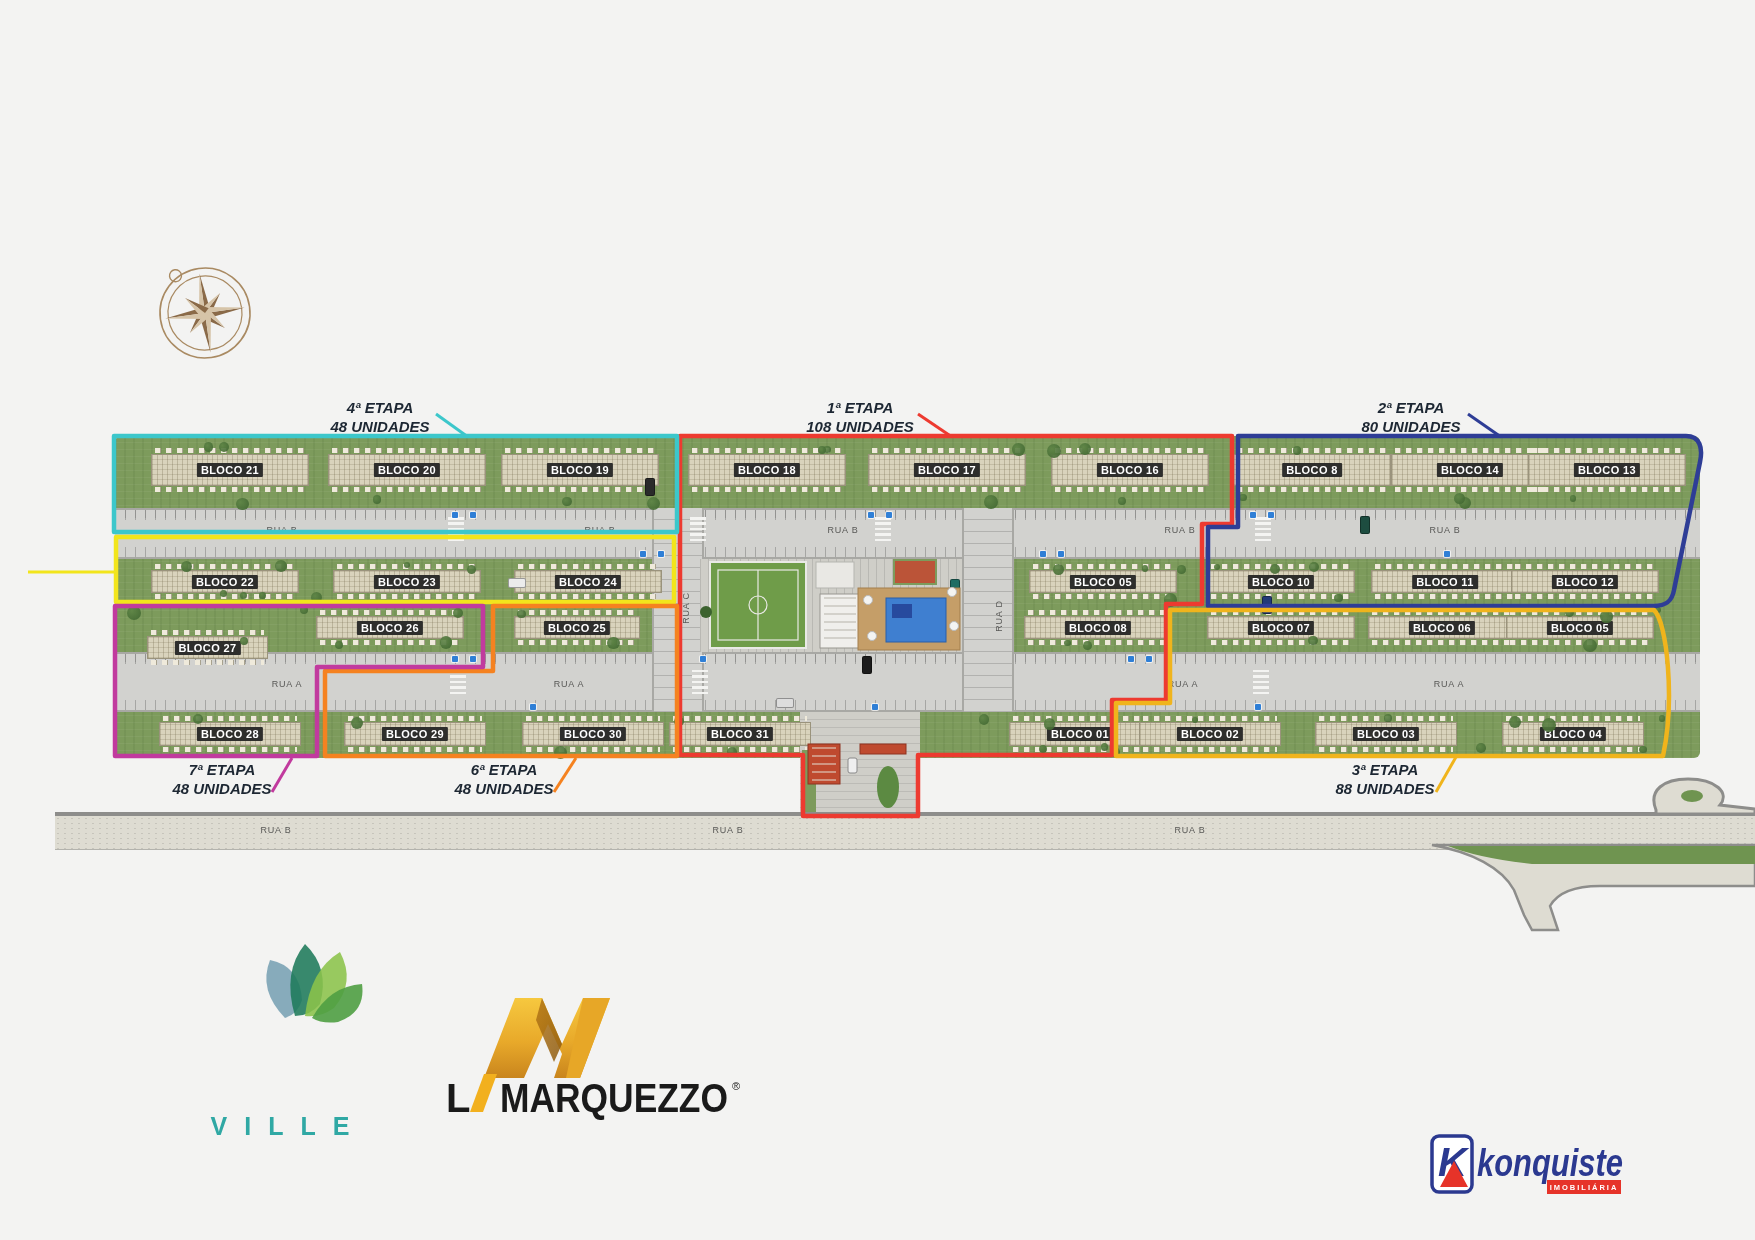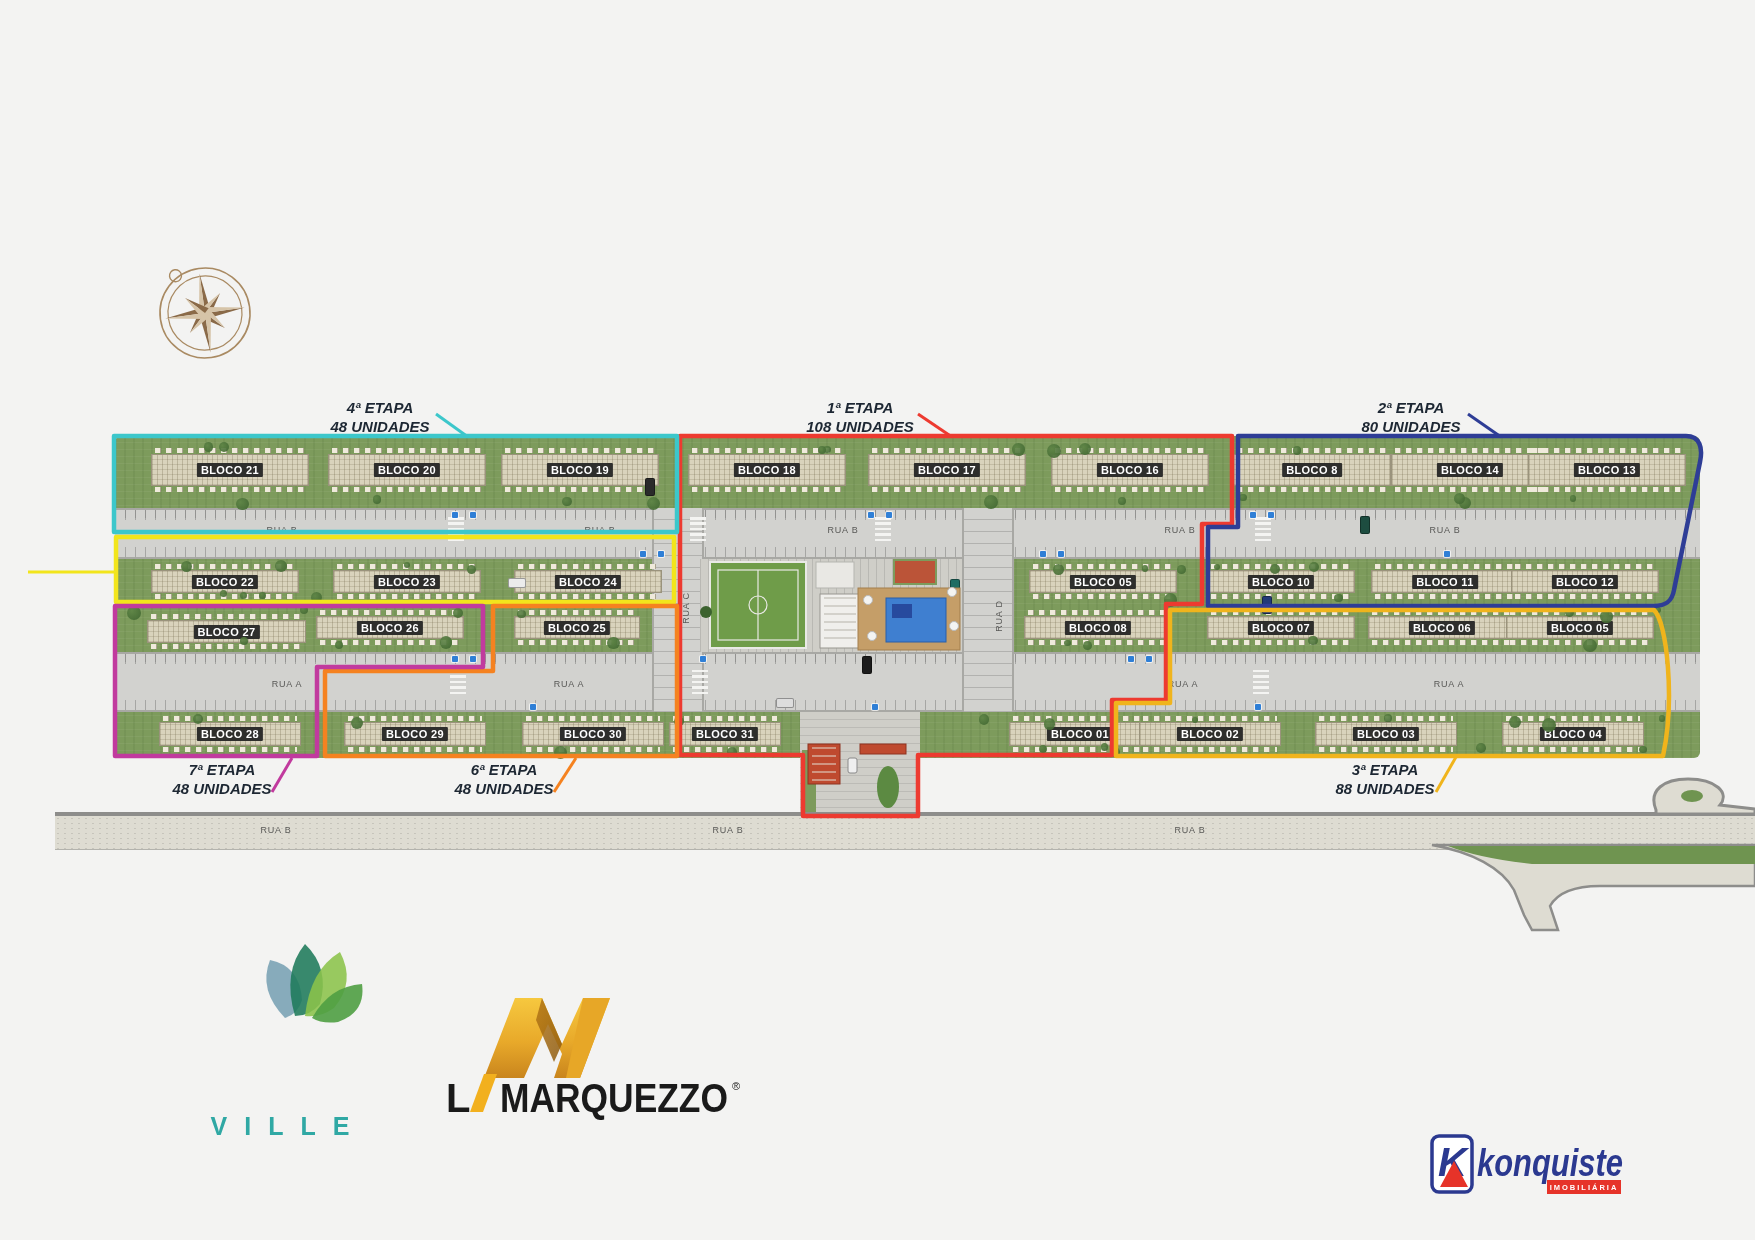--- a/index.html
+++ b/index.html
@@ -162,21 +162,21 @@
         <div class="bld" style="top: 6px; bottom: 6px;"></div>
         <div class="stub b"></div>
         <div class="plate">BLOCO 11</div>
       </div>
       <div class="block" style="left: 1511px; top: 564px; width: 148px; height: 35px;">
         <div class="stub t"></div>
         <div class="bld" style="top: 6px; bottom: 6px;"></div>
         <div class="stub b"></div>
         <div class="plate">BLOCO 12</div>
       </div>
-      <div class="block" style="left: 147px; top: 614px; width: 159px; height: 35px; text-decoration: underline;">
+      <div class="block" style="left: 147px; top: 630px; width: 121px; height: 35px; text-decoration: underline;">
         <div class="stub t"></div>
         <div class="bld" style="top: 6px; bottom: 6px;"></div>
         <div class="stub b"></div>
         <div class="plate">BLOCO 27</div>
       </div>
       <div class="block" style="left: 316px; top: 610px; width: 148px; height: 35px;">
         <div class="stub t"></div>
         <div class="bld" style="top: 6px; bottom: 6px;"></div>
         <div class="stub b"></div>
         <div class="plate">BLOCO 26</div>
@@ -222,21 +222,21 @@
         <div class="bld" style="top: 6px; bottom: 6px;"></div>
         <div class="stub b"></div>
         <div class="plate">BLOCO 29</div>
       </div>
       <div class="block" style="left: 522px; top: 716px; width: 142px; height: 36px;">
         <div class="stub t"></div>
         <div class="bld" style="top: 6px; bottom: 6px;"></div>
         <div class="stub b"></div>
         <div class="plate">BLOCO 30</div>
       </div>
-      <div class="block" style="left: 669px; top: 716px; width: 112px; height: 36px;">
+      <div class="block" style="left: 669px; top: 716px; width: 142px; height: 36px;">
         <div class="stub t"></div>
         <div class="bld" style="top: 6px; bottom: 6px;"></div>
         <div class="stub b"></div>
         <div class="plate">BLOCO 31</div>
       </div>
       <div class="block" style="left: 1009px; top: 716px; width: 142px; height: 36px;">
         <div class="stub t"></div>
         <div class="bld" style="top: 6px; bottom: 6px;"></div>
         <div class="stub b"></div>
         <div class="plate">BLOCO 01</div>

